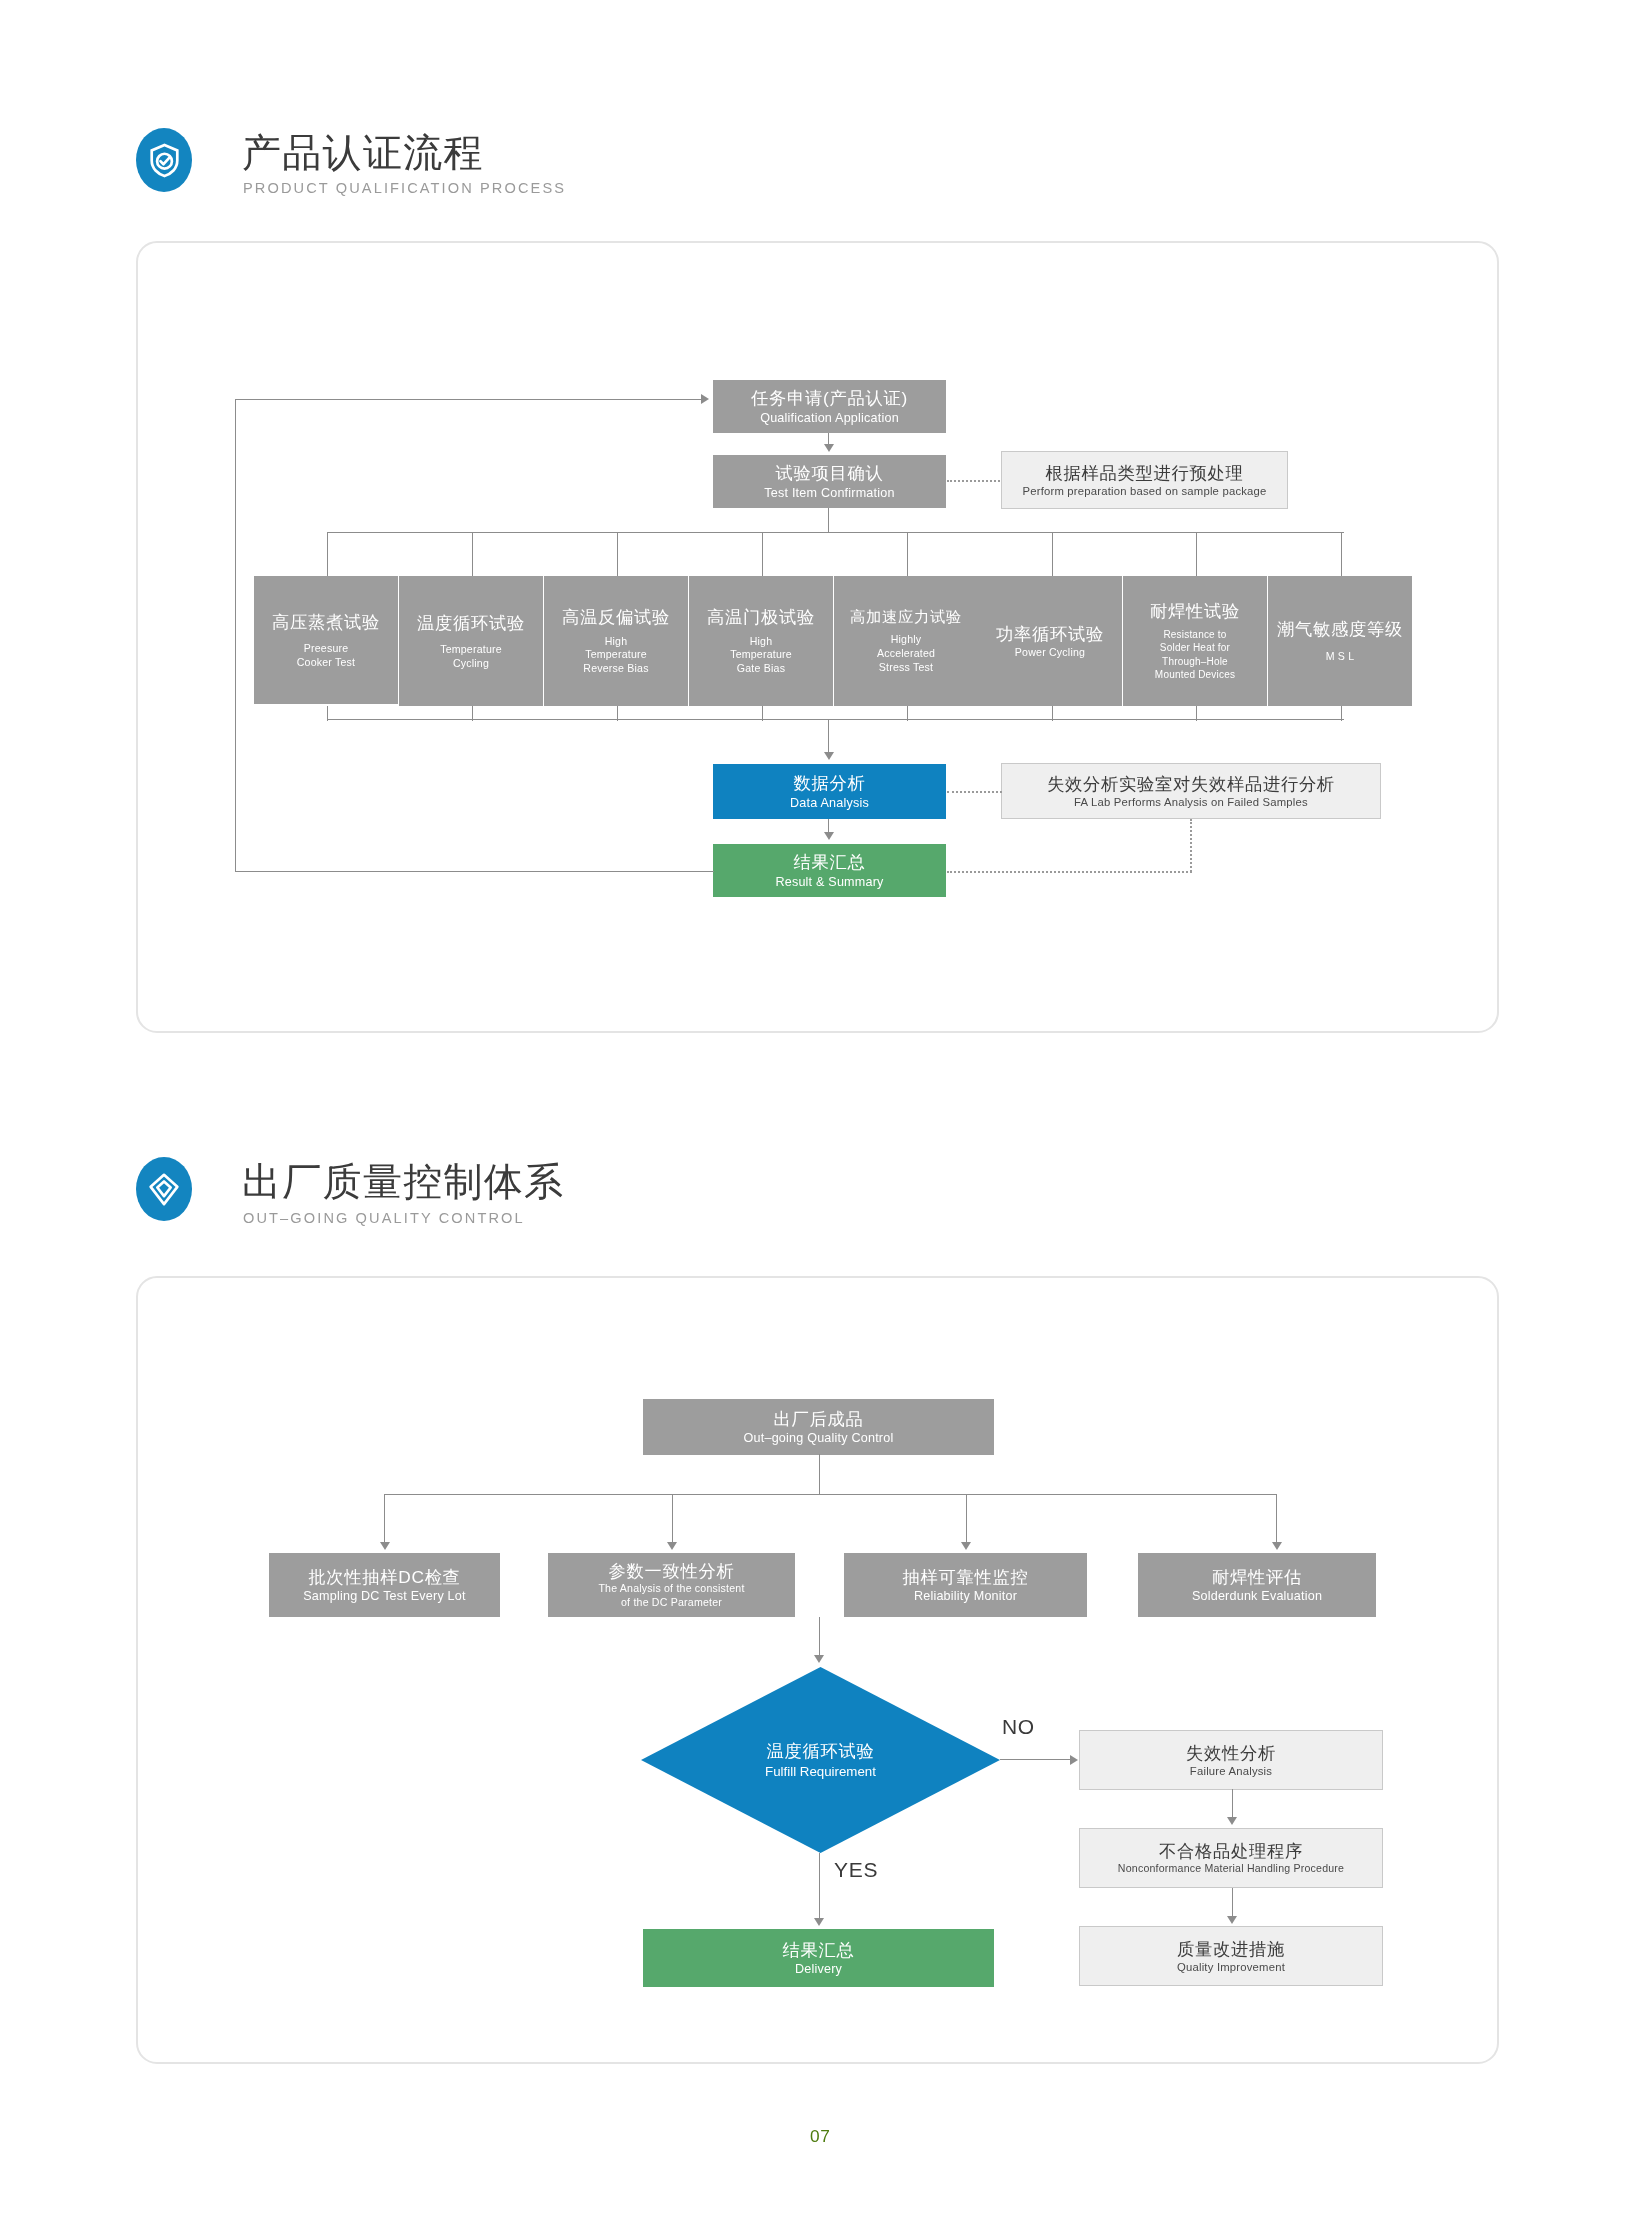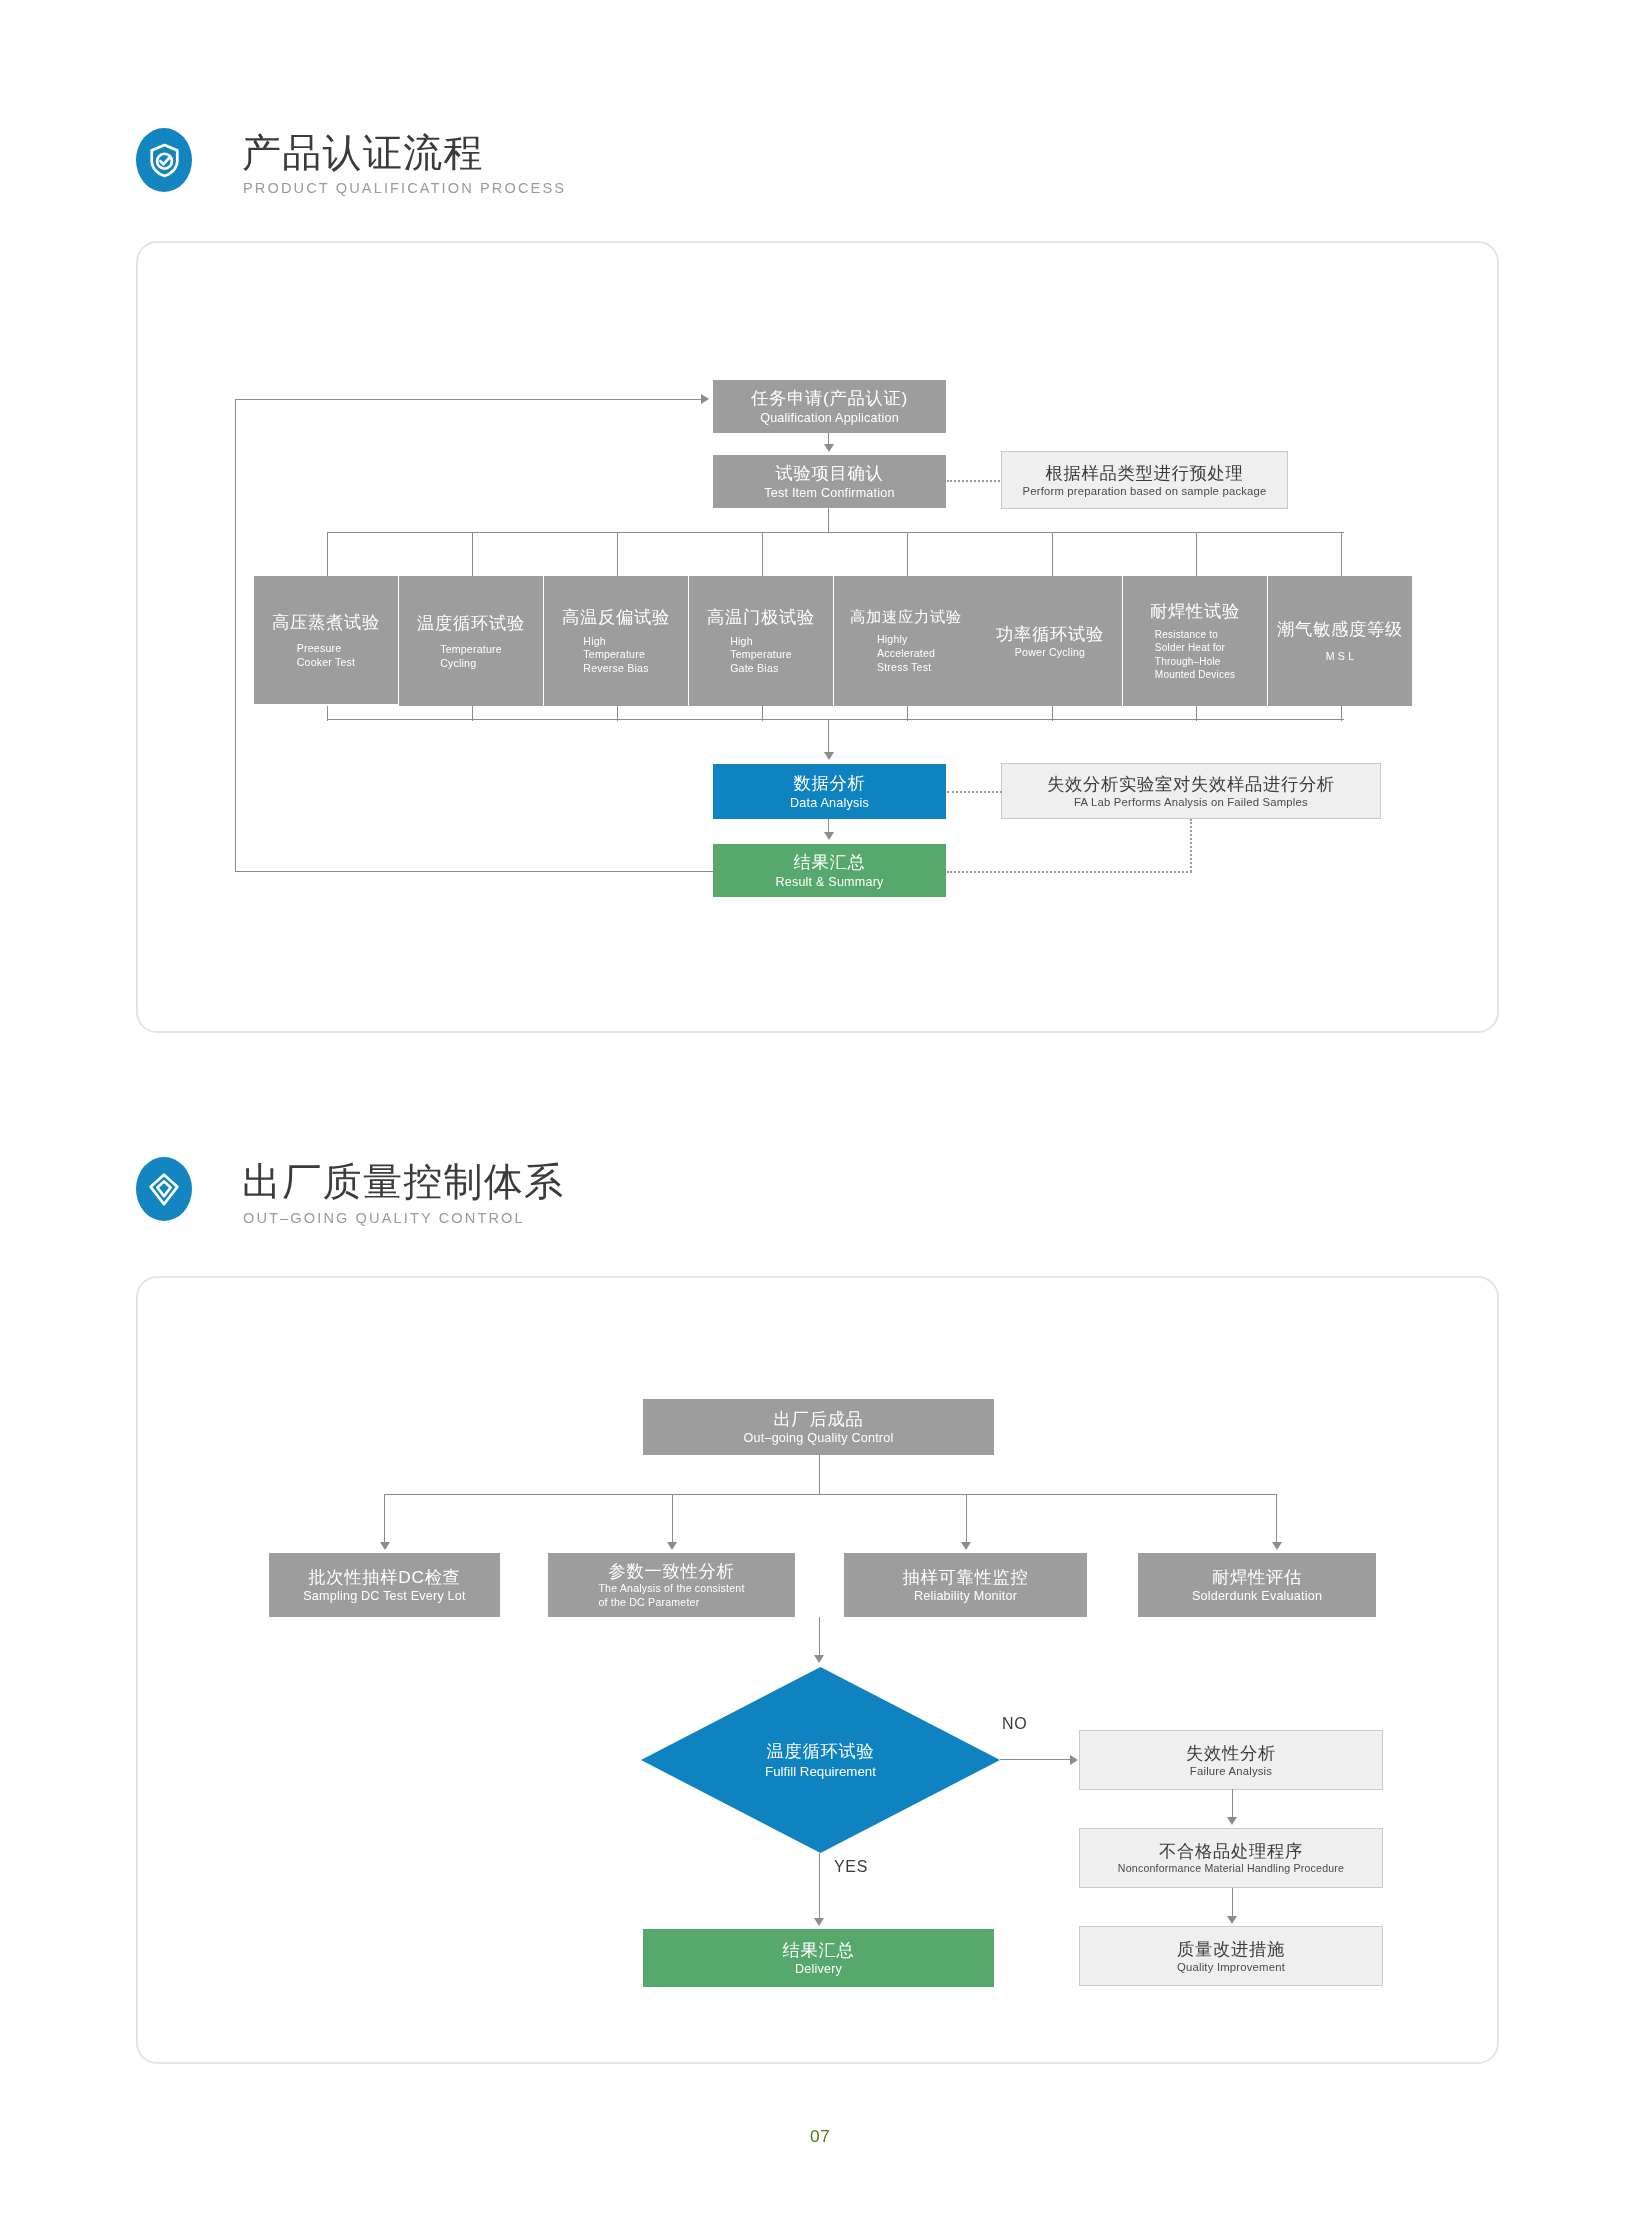--- a/index.html
+++ b/index.html
@@ -27,21 +27,21 @@
 
   
   .card{
     position:absolute;border:2px solid #e4e4e4;border-radius:21px;background:#fff;
   }
 
   
   .node{
     position:absolute;box-sizing:border-box;
     display:flex;flex-direction:column;align-items:center;justify-content:center;
-    color:#ffffff;line-height:1.28;
+    text-align:center;color:#ffffff;line-height:1.28;
   }
   .node .cn{font-size:17.3px;letter-spacing:0.7px;white-space:nowrap;}
   .node .en{font-size:12.6px;letter-spacing:0.2px;}
   .node.gray{background:#9d9d9d;}
   .node.blue{background:#0F82C0;}
   .node.green{background:#56A86C;}
   .node.note{
     background:#efefef;border:1.3px solid #c9c9c9;color:#3c3c3c;
   }
   .node.note .cn{font-size:17.3px;color:#3c3c3c;}
@@ -65,21 +65,21 @@
   .ln.v{width:1.3px;}
   .arrow-d{position:absolute;width:0;height:0;
     border-left:5.3px solid transparent;border-right:5.3px solid transparent;
     border-top:8.6px solid #8c8c8c;}
   .arrow-r{position:absolute;width:0;height:0;
     border-top:5.3px solid transparent;border-bottom:5.3px solid transparent;
     border-left:8.6px solid #8c8c8c;}
   .dot-h{position:absolute;height:0;border-top:2px dotted #9a9a9a;}
   .dot-v{position:absolute;width:0;border-left:2px dotted #9a9a9a;}
 
-  .edge-label{position:absolute;font-size:16px;color:#3a3a3a;letter-spacing:0.7px;}
+  .edge-label{position:absolute;font-size:21px;color:#3a3a3a;letter-spacing:0.7px;}
 
   .page-num{
     position:absolute;font-size:17.3px;color:#4d7c0f;letter-spacing:0.7px;
   }
 </style>
 </head>
 <body>
 
 <div class="sec-head">
   <div class="sec-icon" style="left:136px;top:128px;">

